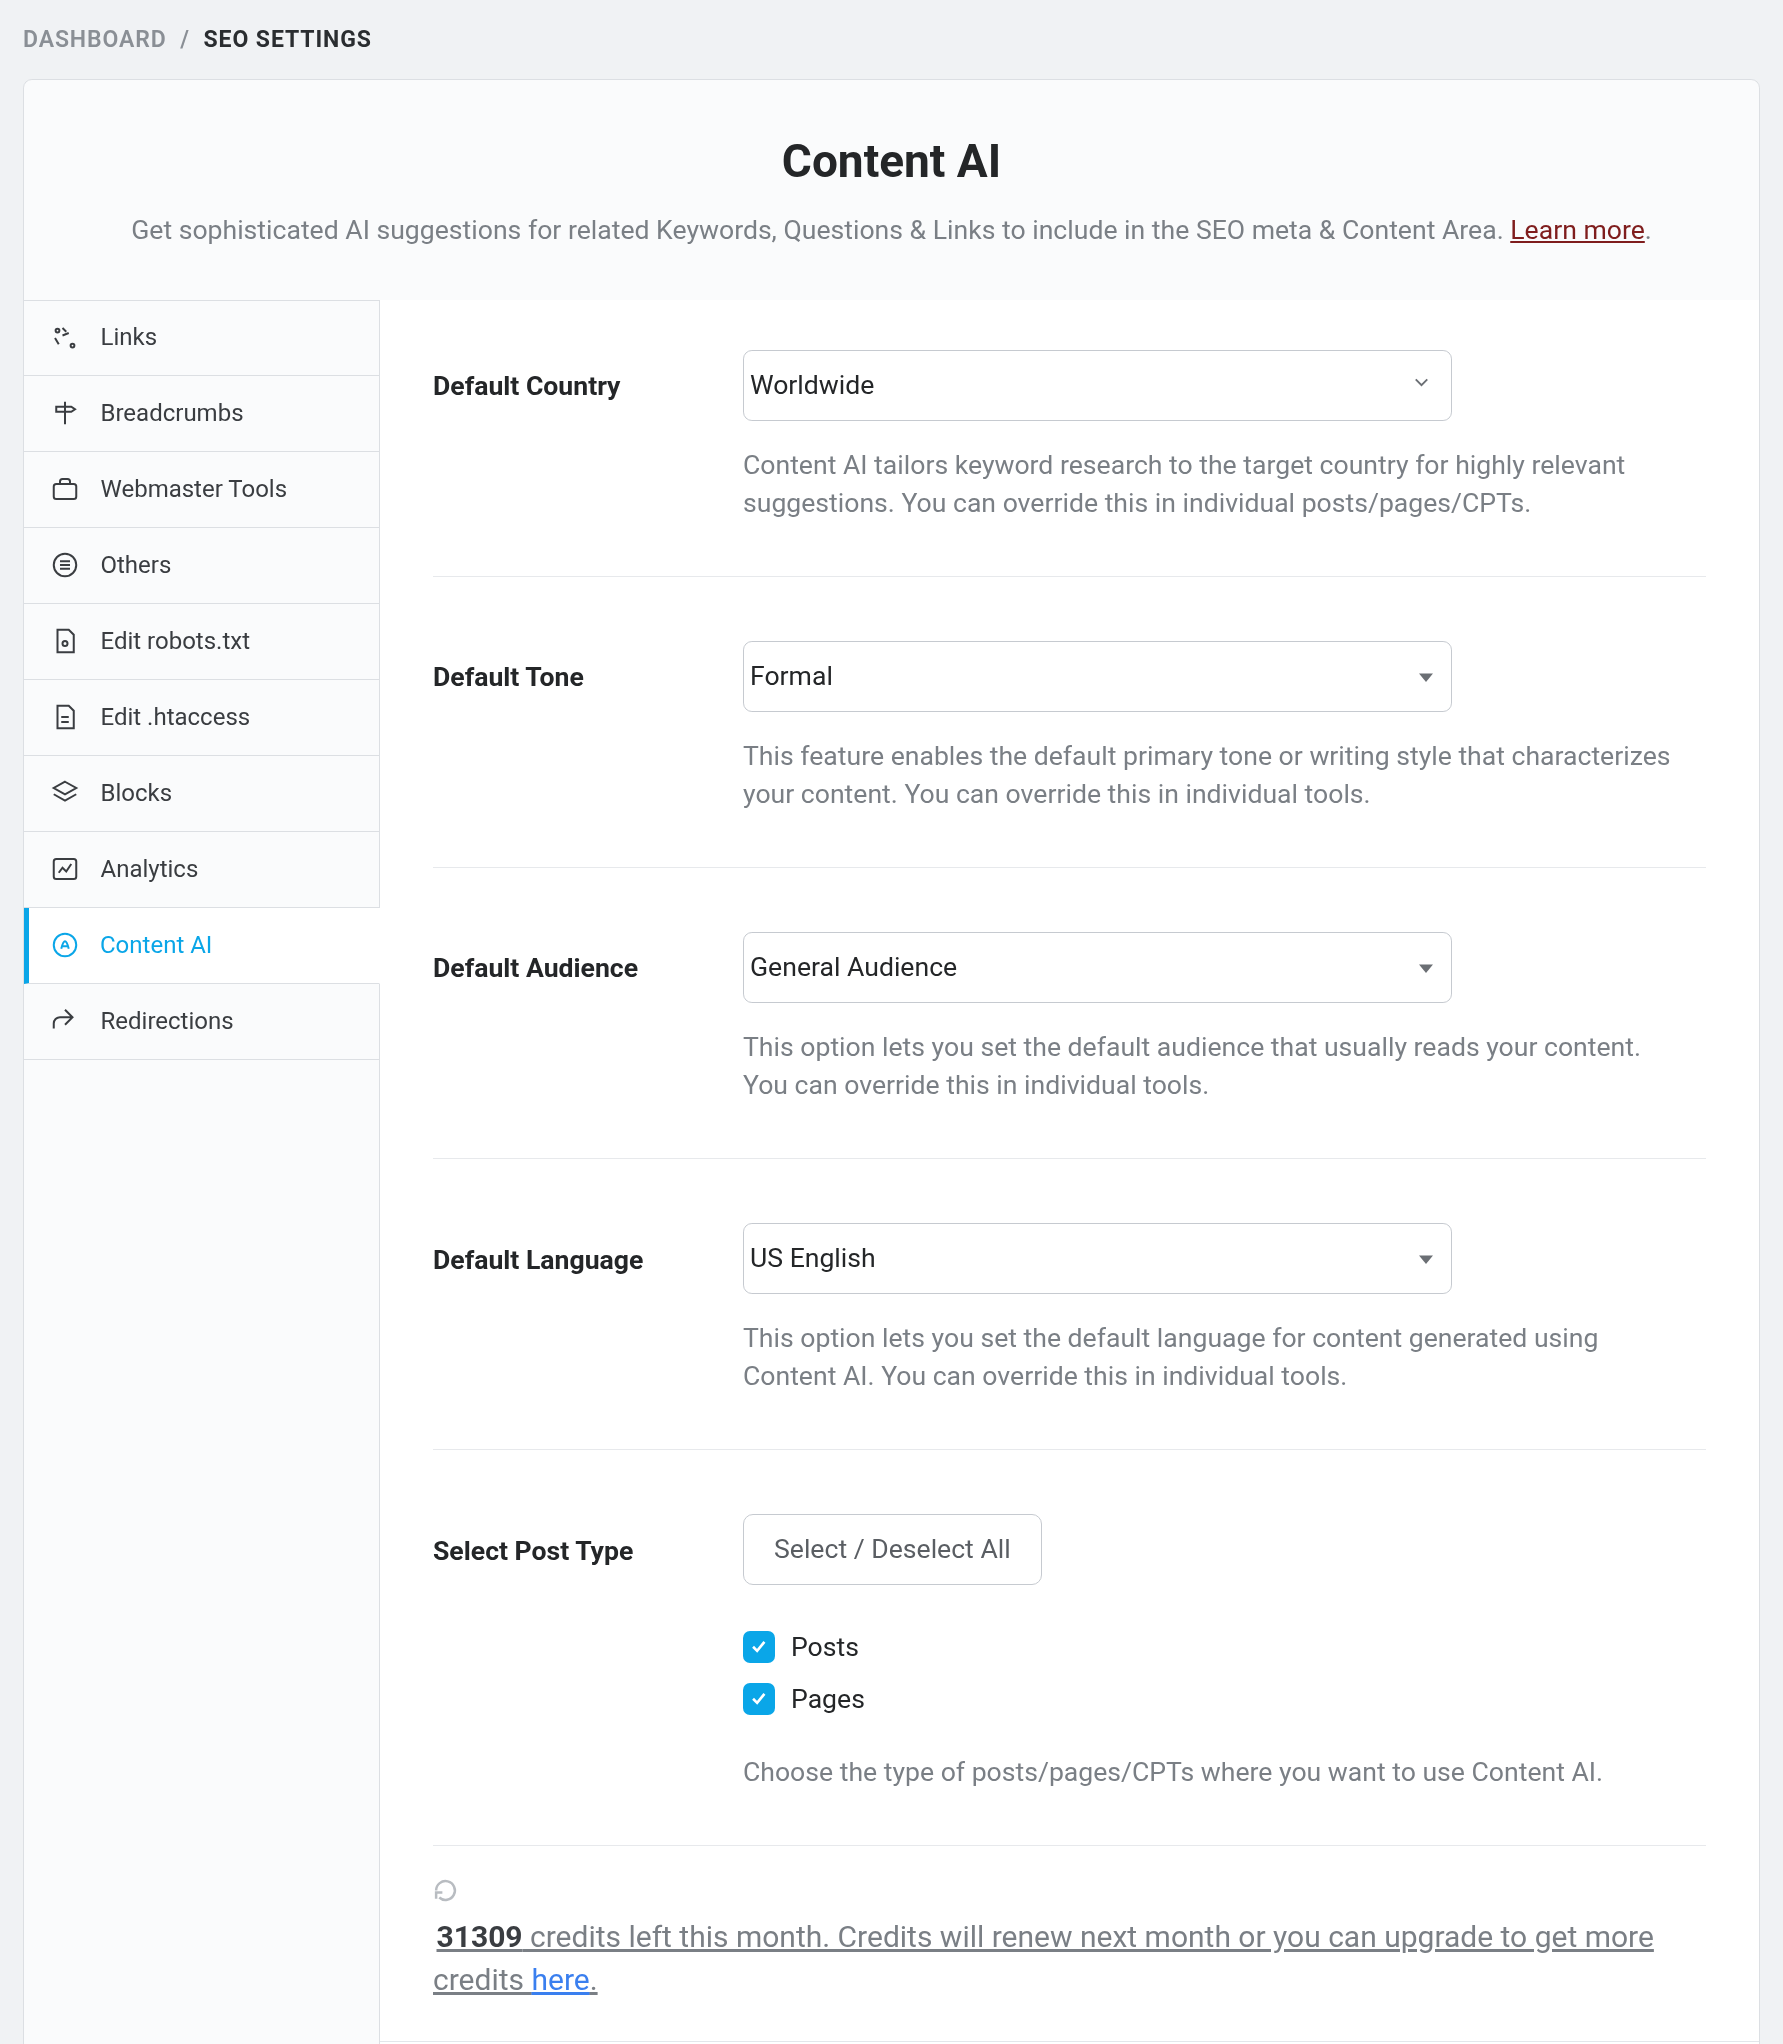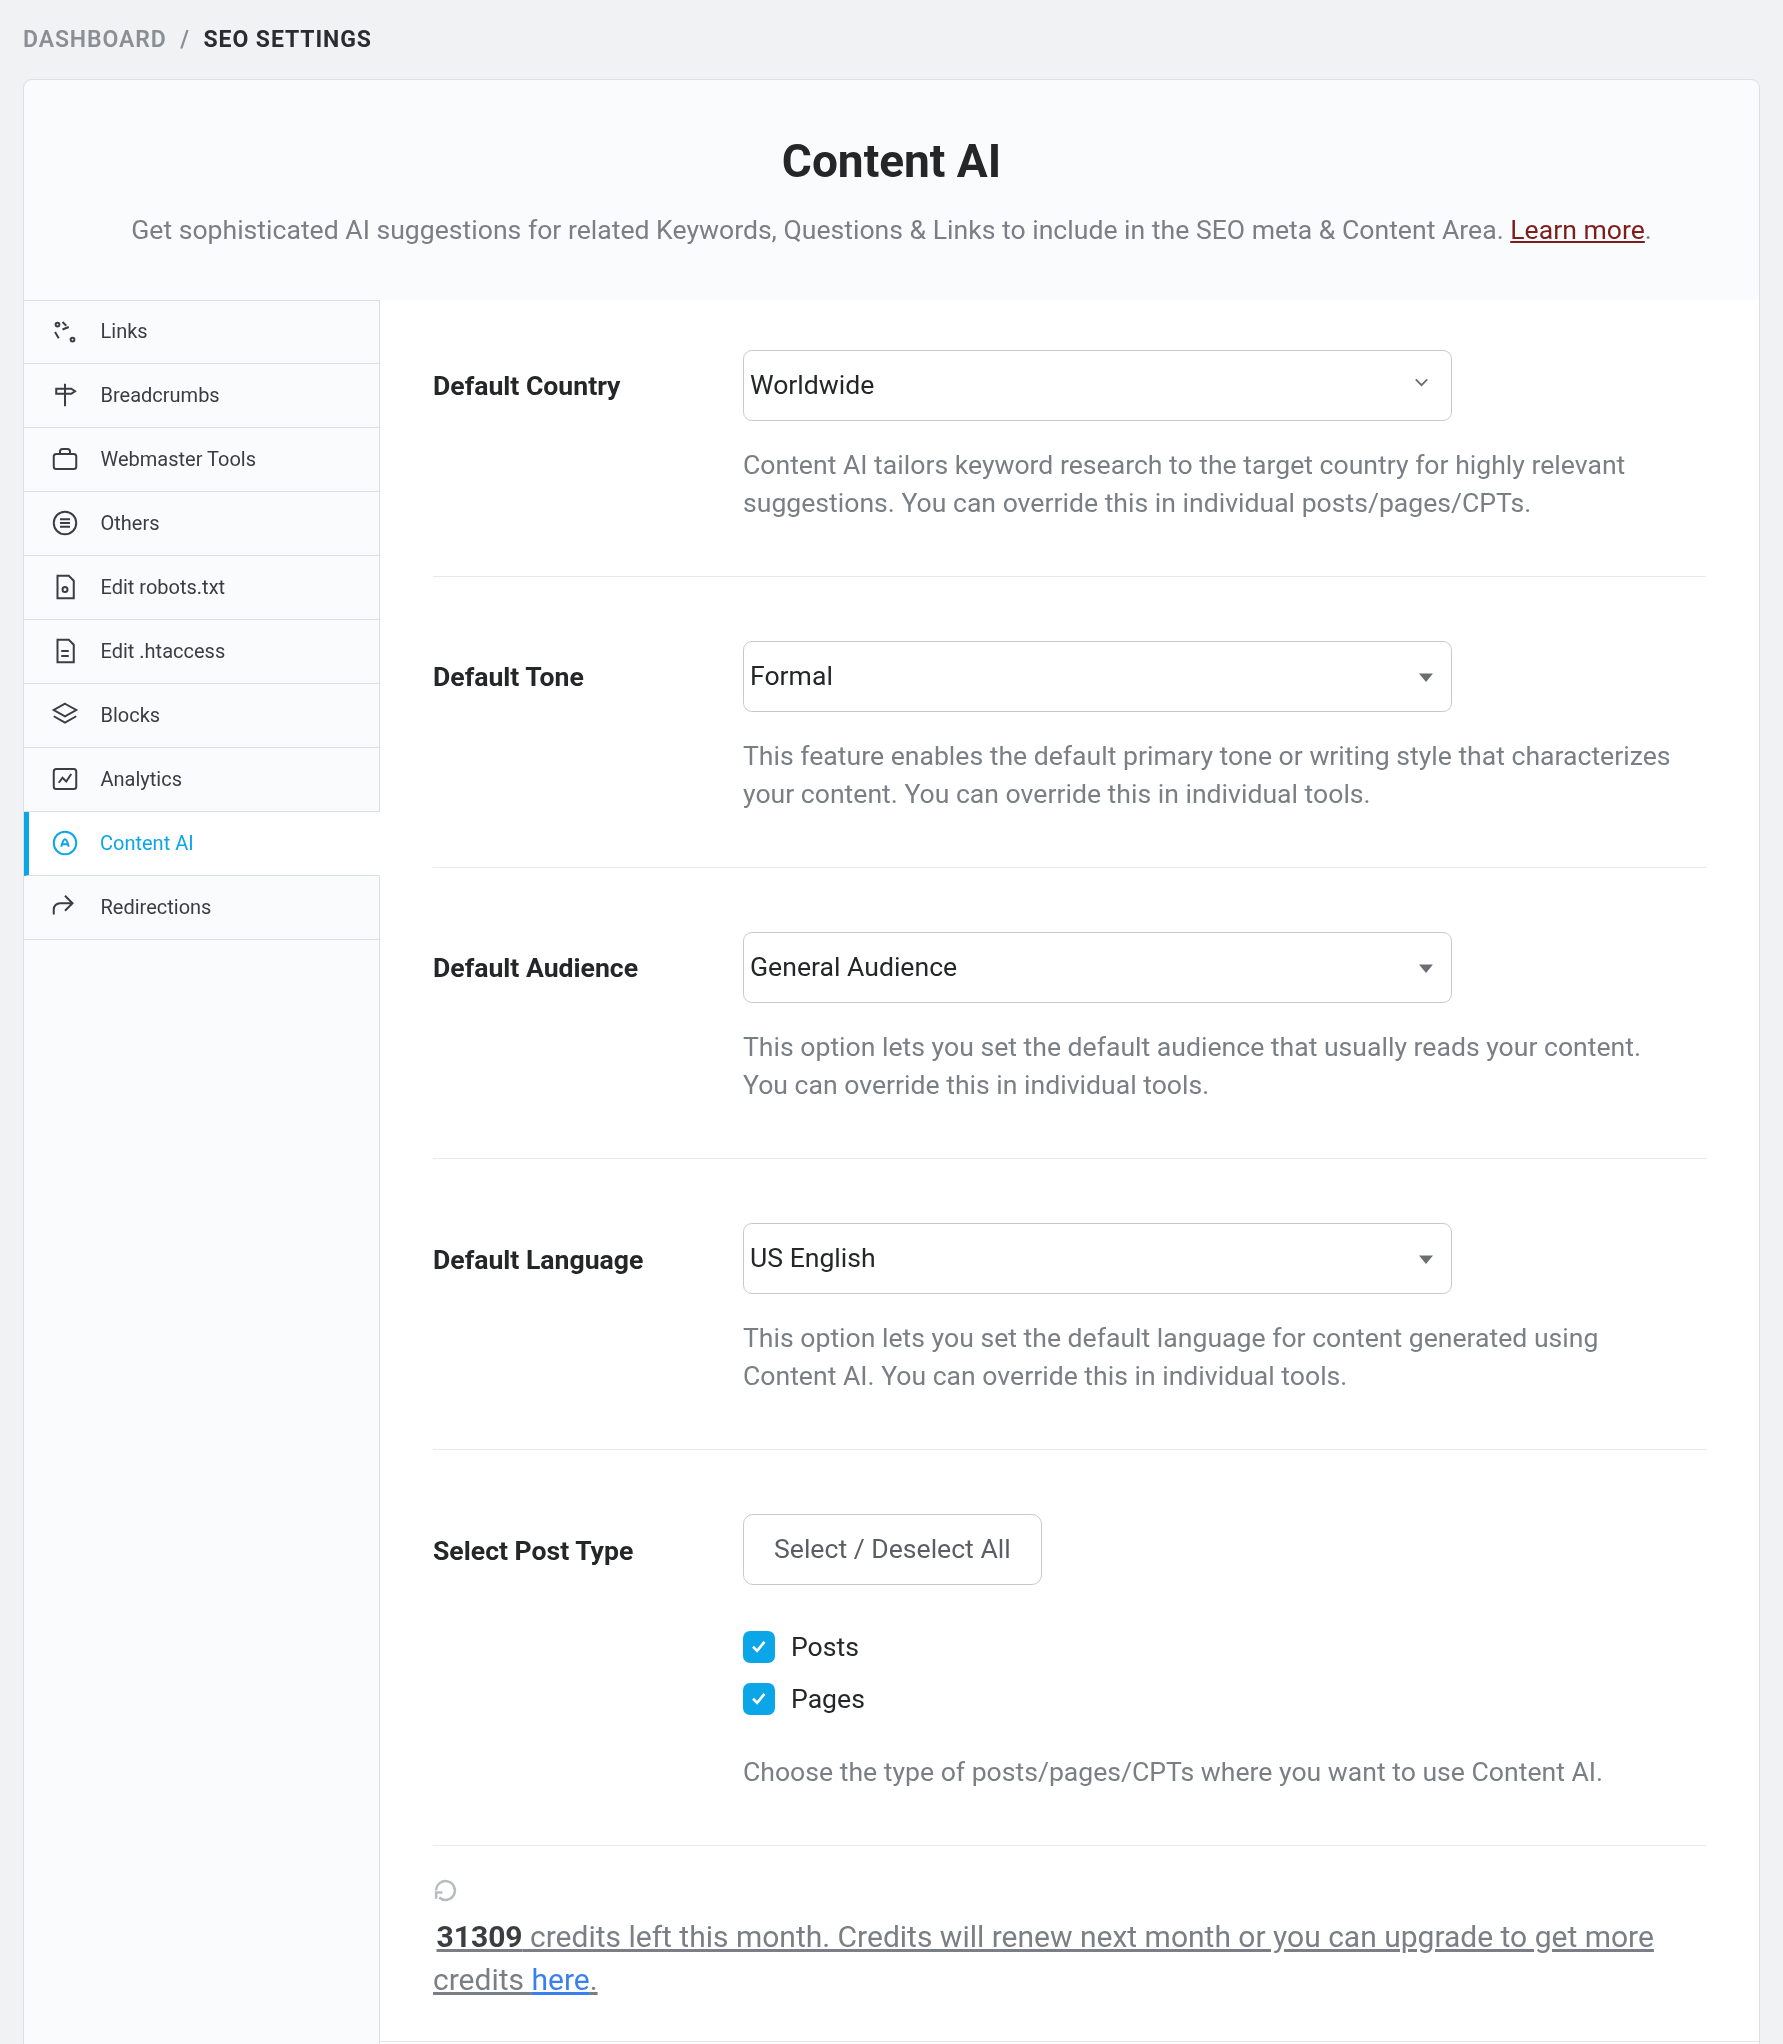--- a/index.html
+++ b/index.html
@@ -48,25 +48,25 @@
     width: 356px;
     flex: 0 0 356px;
     border-right: 0.9px solid #dcdfe3;
     background: #fafbfc;
   }
   .side-item {
     display: flex;
     align-items: center;
     gap: 19.5px;
     padding: 0 25px;
-    height: 64px;
+    height: 76px;
     border-bottom: 0.9px solid #dcdfe3;
     color: #3a3d41;
     cursor: pointer;
-    font-size: 20px;
+    font-size: 24px;
   }
   .side-item:first-child { border-top: 0.9px solid #dcdfe3; }
   .side-item.active {
     background: #ffffff;
     color: #0aa6e8;
     border-left: 5.3px solid #0aa6e8;
     padding-left: 19.5px;
     margin-right: -0.9px;
     border-right: 0.9px solid #ffffff;
   }

